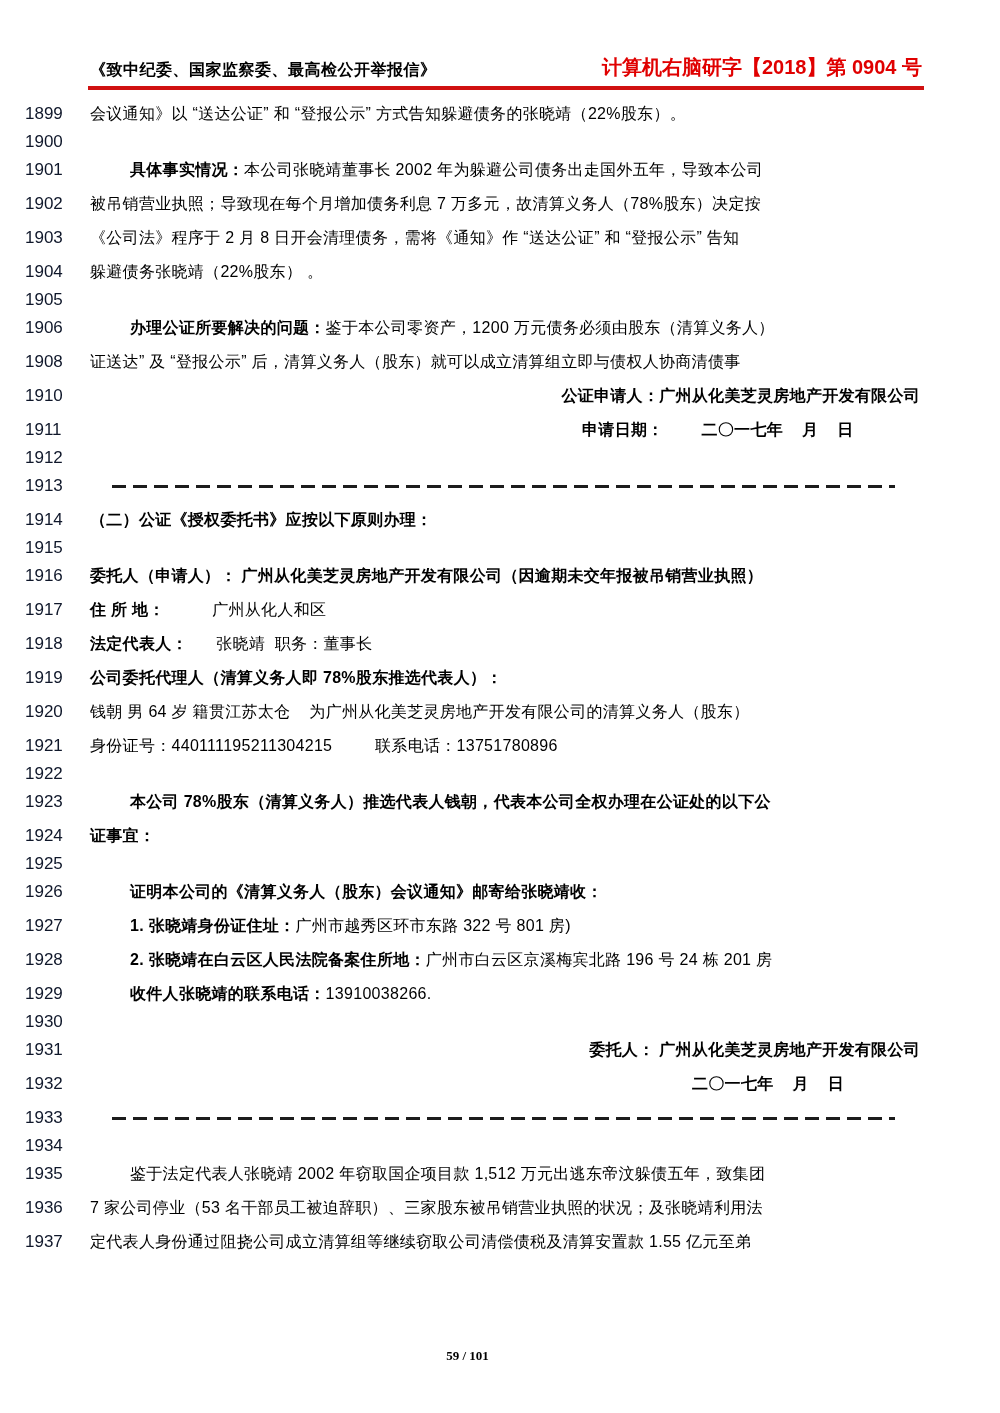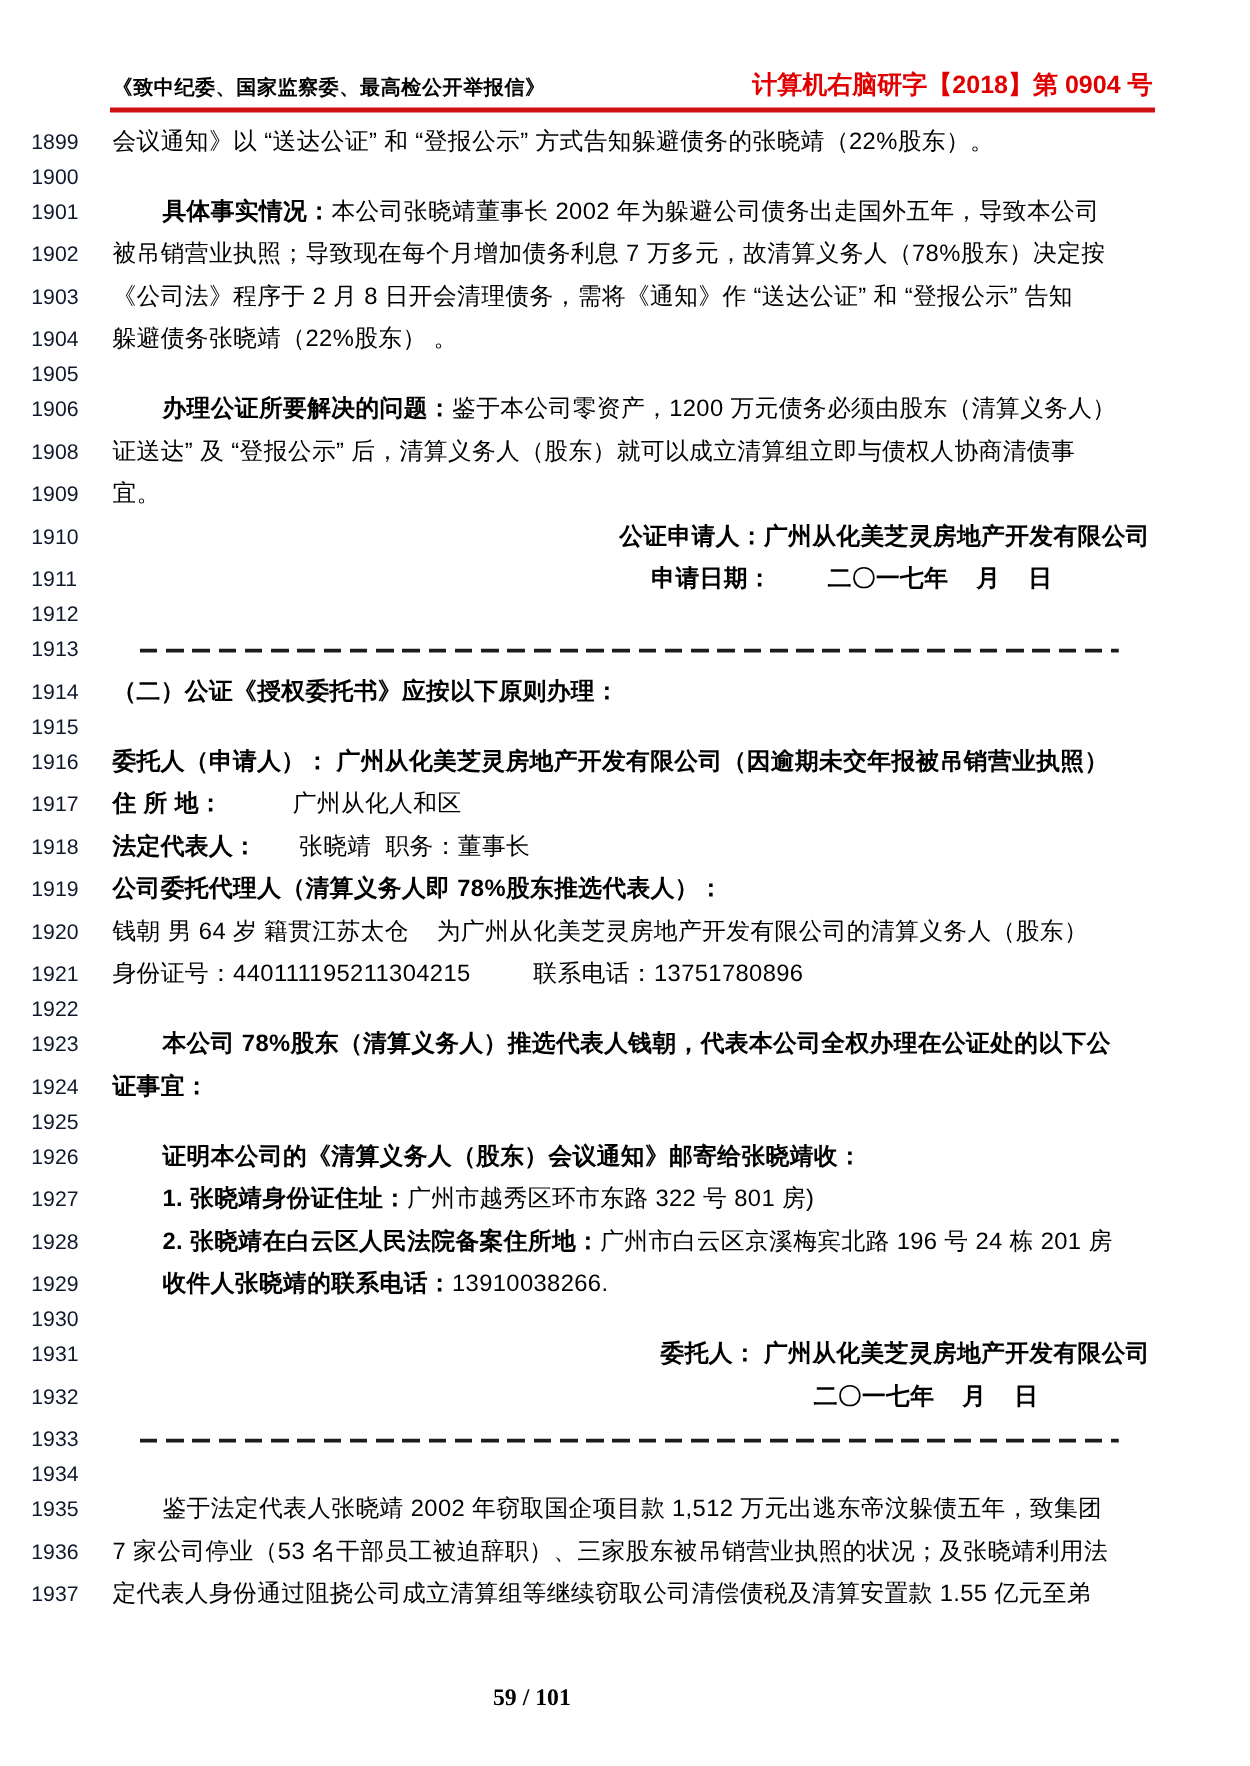--- a/index.html
+++ b/index.html
@@ -11,31 +11,31 @@
           display:flex;justify-content:space-between;align-items:flex-end;}
   .header-title{font-size:16px;font-weight:700;letter-spacing:0.5px;white-space:nowrap;}
   .header-num{font-size:20px;font-weight:700;color:#e00000;white-space:nowrap;}
   .header-rule{position:absolute;top:86px;left:88px;right:76px;height:4px;background:#d01111;}
 
   .lines{position:absolute;top:97px;left:0;right:0;}
   .row{display:flex;align-items:center;height:34px;}
   .row.blank{height:22px;}
   .ln{flex:0 0 85px;box-sizing:border-box;padding-left:25px;
       font-size:17px;color:#0f172a;}
-  .lc{flex:1;margin-left:5px;padding-right:80px;font-size:19px;
+  .lc{flex:1;margin-left:5px;padding-right:80px;font-size:16px;
       letter-spacing:0.3px;white-space:pre;line-height:1.3;}
   .row.right .lc{text-align:right;}
   .row.indent .lc{text-indent:40px;}
   .seg{font-weight:400;}
   .seg.b{font-weight:700;}
   .dashline{display:block;height:3px;margin:0 25px 0 22px;
             background:repeating-linear-gradient(90deg,#1c1c1c 0 14px,transparent 14px 21px);}
 
   .footer{position:absolute;top:1348px;left:0;width:851px;text-align:center;
-          font-family:"Liberation Serif","DejaVu Serif",serif;font-weight:700;font-size:19px;}
+          font-family:"Liberation Serif","DejaVu Serif",serif;font-weight:700;font-size:13px;padding-left:42px;}
 </style>
 </head>
 <body>
 
 <div class="page">
   <div class="header">
     <div class="header-title">《致中纪委、国家监察委、最高检公开举报信》</div>
     <div class="header-num">计算机右脑研字【2018】第 0904 号</div>
   </div>
   <div class="header-rule"></div>
@@ -69,24 +69,20 @@
     <span class="ln">1905</span>
     <span class="lc"></span>
   </div>
       <div class="row text indent">
     <span class="ln">1906</span>
     <span class="lc"><span class="seg b">办理公证所要解决的问题：</span><span class="seg">鉴于本公司零资产，1200 万元债务必须由股东（清算义务人）</span></span>
   </div>
       <div class="row text">
     <span class="ln">1908</span>
     <span class="lc"><span class="seg">证送达” 及 “登报公示” 后，清算义务人（股东）就可以成立清算组立即与债权人协商清债事</span></span>
-  </div>
-      <div class="row text">
-    <span class="ln">1909</span>
-    <span class="lc"><span class="seg">宜。</span></span>
   </div>
       <div class="row text right">
     <span class="ln">1910</span>
     <span class="lc"><span class="seg b">公证申请人：广州从化美芝灵房地产开发有限公司</span></span>
   </div>
       <div class="row text right">
     <span class="ln">1911</span>
     <span class="lc"><span class="seg b">申请日期：        二〇一七年    月    日              </span></span>
   </div>
       <div class="row blank">

